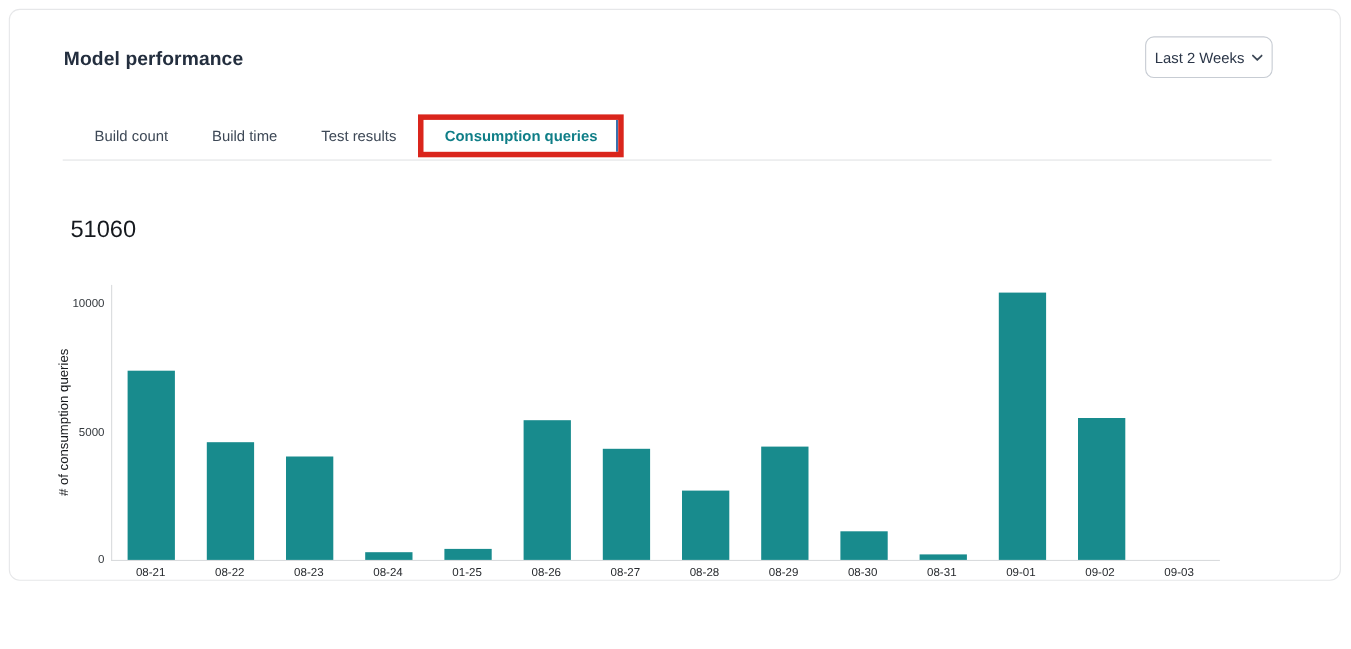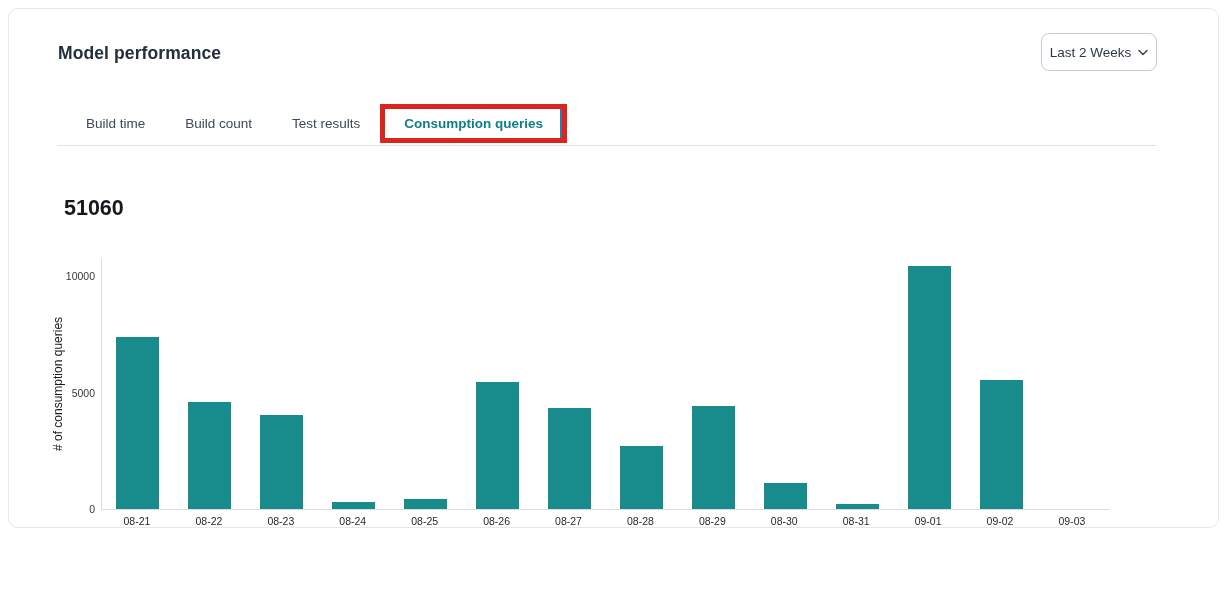--- a/index.html
+++ b/index.html
@@ -82,21 +82,21 @@
   .metric-label {
     position: absolute;
     left: 58px; top: 164px;
     font-size: 13px;
     color: #3c4653;
   }
   .metric-value {
     position: absolute;
     left: 55px; top: 187px;
     font-size: 21.5px;
-    font-weight: 700;
+    font-weight: 400;
     color: #15191e;
   }
   .plot {
     position: absolute;
     left: 92px; top: 250px;
     width: 1007px; height: 250px;
     border-left: 1px solid #d9dbdd;
     border-bottom: 1px solid #d9dbdd;
     box-sizing: content-box;
     display: flex;
@@ -170,24 +170,24 @@
     <span>Last 2 Weeks</span>
     <span class="chev">
       <svg width="10" height="7" viewBox="0 0 10 7">
           <path d="M1 1.5 L5 5.5 L9 1.5" fill="none" stroke="#3d4856" stroke-width="1.6" stroke-linecap="round" stroke-linejoin="round"></path>
         </svg>
     </span>
   </button>
 
   <div class="tabs">
     <div class="tab">
+      <span>Build count</span>
+    </div>
+    <div class="tab">
       <span>Build time</span>
-    </div>
-    <div class="tab">
-      <span>Build count</span>
     </div>
     <div class="tab">
       <span>Test results</span>
     </div>
     <div class="tab active annotated">
       <span>Consumption queries</span>
     </div>
   </div>
 
   <div class="tabs-divider"></div>
@@ -244,21 +244,21 @@
       <div class="slot">
         <div class="bar" style="height: 0px; background: rgb(24, 139, 141);"></div>
       </div>
     </div>
 
   <div class="x-labels" id="x-labels">
       <div class="x-tick">08-21</div>
       <div class="x-tick">08-22</div>
       <div class="x-tick">08-23</div>
       <div class="x-tick">08-24</div>
-      <div class="x-tick">08-25</div>
+      <div class="x-tick">01-25</div>
       <div class="x-tick">08-26</div>
       <div class="x-tick">08-27</div>
       <div class="x-tick">08-28</div>
       <div class="x-tick">08-29</div>
       <div class="x-tick">08-30</div>
       <div class="x-tick">08-31</div>
       <div class="x-tick">09-01</div>
       <div class="x-tick">09-02</div>
       <div class="x-tick">09-03</div>
     </div>

